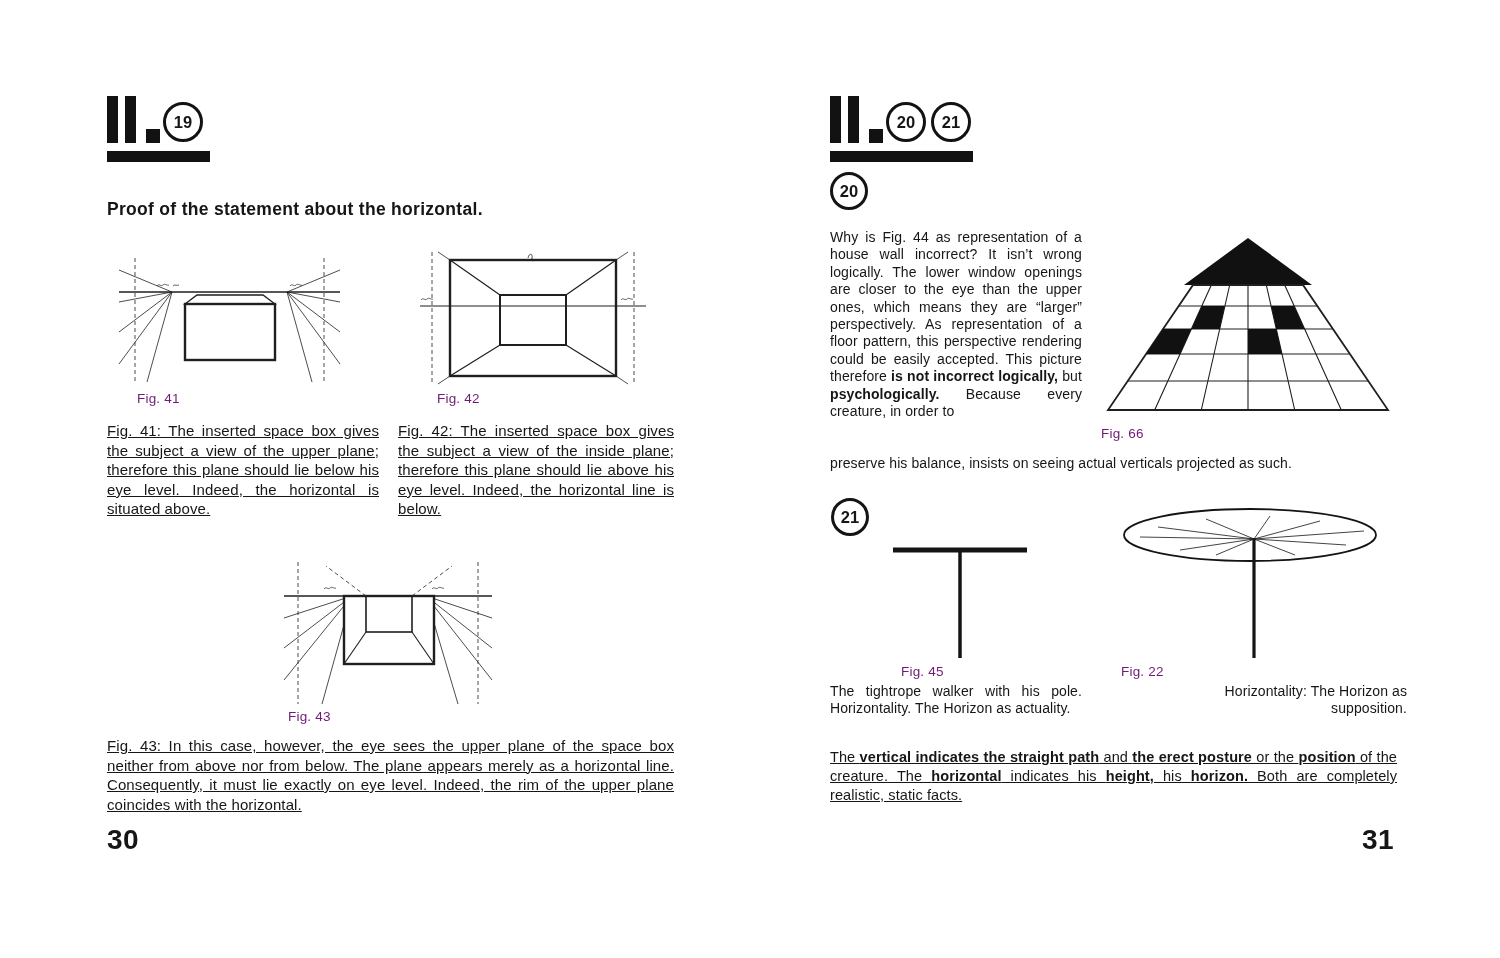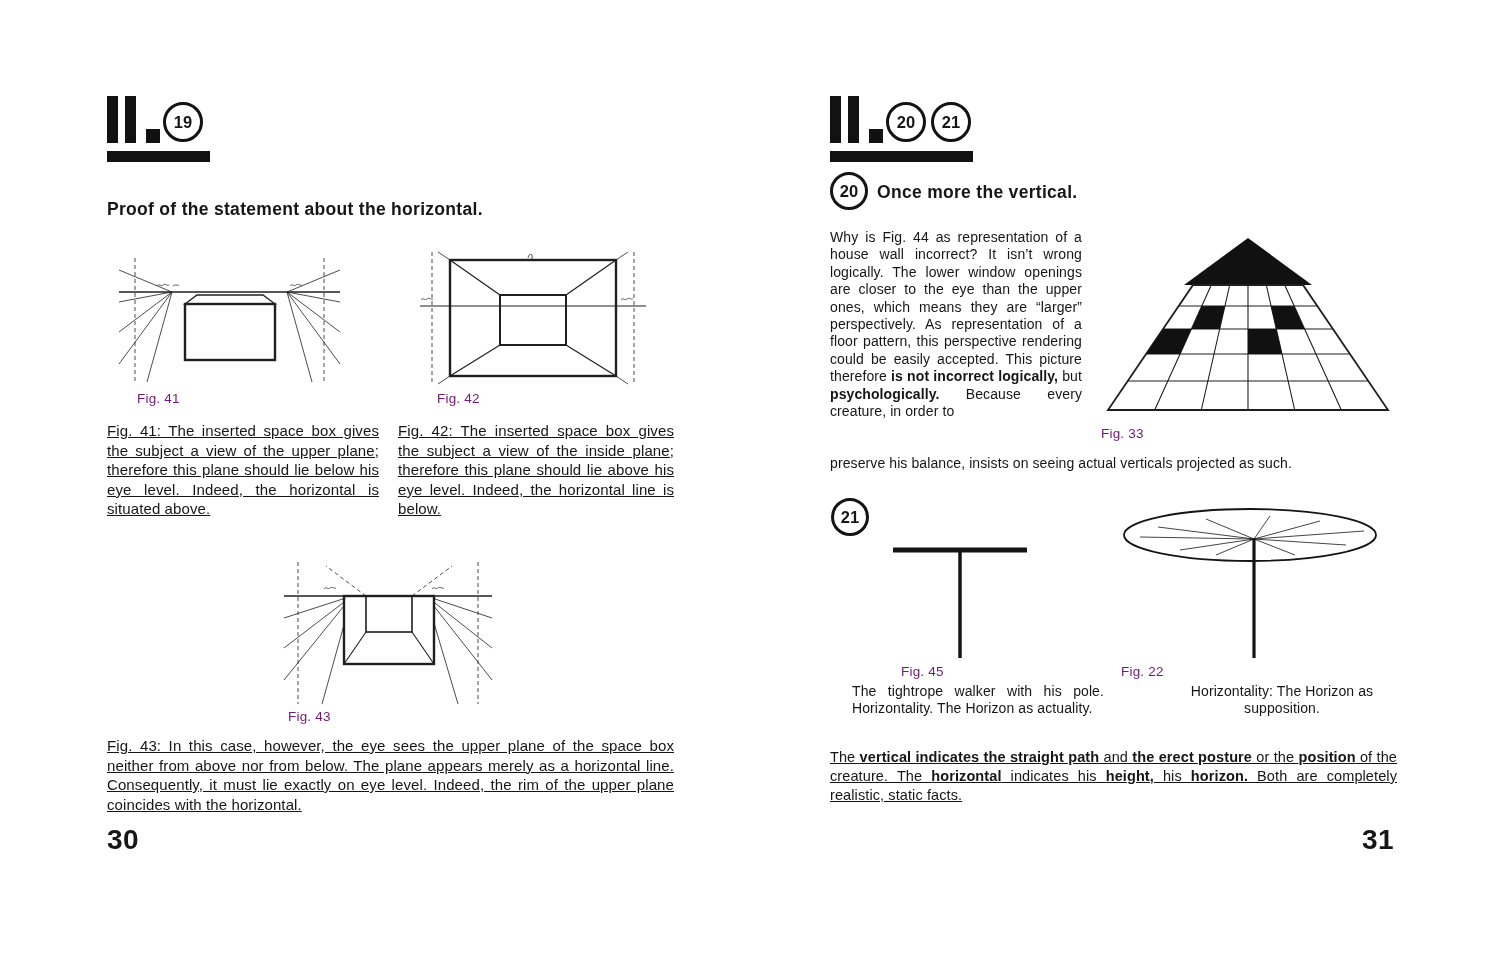--- a/index.html
+++ b/index.html
@@ -121,39 +121,38 @@
       </div>
       <div class="mcircle" style="left:101px;">
         <span>21</span>
       </div>
       <div class="bbar" style="left:0;width:143px;"></div>
     </div>
 
     <div class="abs circle-num" style="left:80px;top:172px;">
       <span>20</span>
     </div>
-    <div class="abs heading" style="left:127px;top:182px;width:360px;">Once more the vertical.</div>
 
     <div class="abs para-sm" style="left:80px;top:229px;width:252px;"><span>Why is Fig. 44 as representation of a house wall incorrect? It isn’t wrong logically. The lower window openings are closer to the eye than the upper ones, which means they are “larger” perspectively. As representation of a floor pattern, this perspective rendering could be easily accepted. This picture therefore </span><span style="font-weight: bold;">is not incorrect logically,</span><span> but </span><span style="font-weight: bold;">psychologically.</span><span> Because every creature, in order to</span></div>
 
     <div class="abs" style="left:348px;top:230px;">
       <svg width="300" height="190" viewBox="0 0 300 190">
         <polygon points="150,8 86,55 214,55" fill="#111111"></polygon>
         <g stroke="#1f1f1f" fill="none">
           <polygon points="95,55 205,55 290,180 10,180" stroke-width="1.8"></polygon>
           <path d="M113.3 55 L56.7 180 M131.7 55 L103.3 180 M150 55 L150 180 M168.3 55 L196.7 180 M186.7 55 L243.3 180" stroke-width="1.1"></path>
           <path d="M80.7 76 H219.3 M65.1 99 H234.9 M48.1 124 H251.9 M29.7 151 H270.3" stroke-width="1.1"></path>
         </g>
         <polygon points="103.8,76 126.9,76 121.7,99 93.4,99" fill="#111111"></polygon>
         <polygon points="173.1,76 196.2,76 206.6,99 178.3,99" fill="#111111"></polygon>
         <polygon points="65.1,99 93.4,99 82.1,124 48.1,124" fill="#111111"></polygon>
         <polygon points="150,99 178.3,99 184,124 150,124" fill="#111111"></polygon>
       </svg>
     </div>
-    <div class="abs caption" style="left:351px;top:426px;">Fig. 33</div>
+    <div class="abs caption" style="left:351px;top:426px;">Fig. 66</div>
 
     <div class="abs para-sm" style="left:80px;top:455px;width:565px;">preserve his balance, insists on seeing actual verticals projected as such.</div>
 
     <div class="abs circle-num" style="left:81px;top:498px;">
       <span>21</span>
     </div>
 
     <div class="abs" style="left:135px;top:538px;">
       <svg width="150" height="125" viewBox="0 0 150 125">
         <g stroke="#141414" fill="none">
@@ -169,21 +168,21 @@
           <ellipse cx="132" cy="32" rx="126" ry="26" stroke-width="1.8"></ellipse>
           <path d="M136 36 L40 24 M136 36 L62 47 M136 36 L88 16 M136 36 L98 52 M136 36 L152 13 M136 36 L177 52 M136 36 L202 18 M136 36 L228 42 M136 36 L246 28 M136 36 L22 34" stroke-width="0.8"></path>
           <path d="M136 36 V155" stroke-width="3.2"></path>
         </g>
       </svg>
     </div>
 
     <div class="abs caption" style="left:151px;top:664px;">Fig. 45</div>
     <div class="abs caption" style="left:371px;top:664px;">Fig. 22</div>
 
-    <div class="abs para-sm" style="left:80px;top:683px;width:252px;margin-left:22px;">The tightrope walker with his pole. Horizontality. The Horizon as actuality.</div>
-    <div class="abs para-sm" style="left:407px;top:683px;width:250px;text-align:center;">Horizontality: The Horizon as supposition.</div>
+    <div class="abs para-sm" style="left:80px;top:683px;width:252px;">The tightrope walker with his pole. Horizontality. The Horizon as actuality.</div>
+    <div class="abs para-sm" style="left:407px;top:683px;width:250px;text-align:right;">Horizontality: The Horizon as supposition.</div>
 
     <div class="abs para" style="left:80px;top:748px;width:567px;font-size:14.5px;line-height:19px;"><span>The </span><span style="font-weight: bold;">vertical indicates the straight path</span><span> and </span><span style="font-weight: bold;">the erect posture</span><span> or the </span><span style="font-weight: bold;">position</span><span> of the creature. The </span><span style="font-weight: bold;">horizontal</span><span> indicates his </span><span style="font-weight: bold;">height,</span><span> his </span><span style="font-weight: bold;">horizon.</span><span> Both are completely realistic, static facts.</span></div>
 
     <div class="abs pagenum" style="left:612px;top:824px;">31</div>
   </div>
 
 </div>
 
 </body></html>

